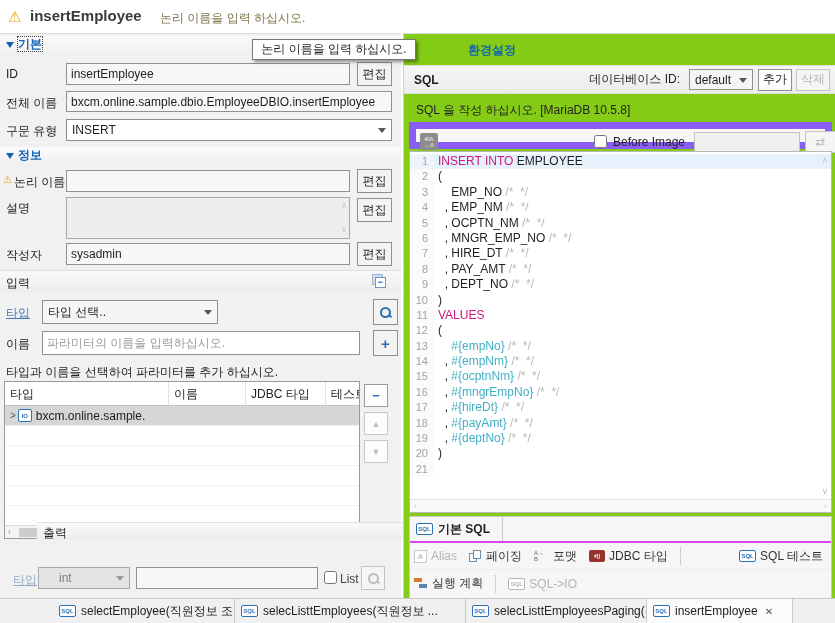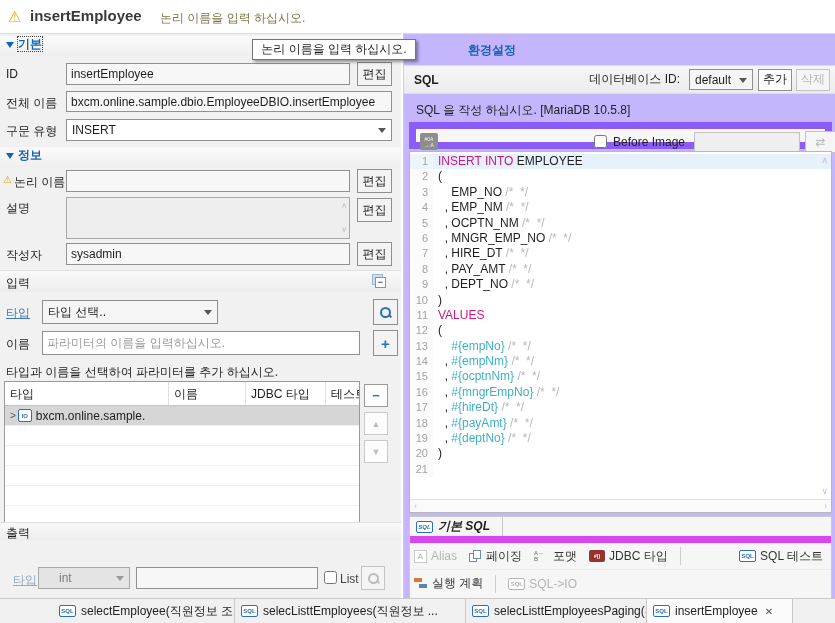--- a/index.html
+++ b/index.html
@@ -58,21 +58,21 @@
   .sarr { position:absolute; color:#8f8f8f; font-size:9px; top:1px; }
   .tbtn { position:absolute; left:364px; width:24px; height:23px; background:#fdfdfd; border:1px solid #9a9a9a; display:flex; align-items:center; justify-content:center; }
   .tbtn.dis { border-color:#c9c9c9; color:#cfcfcf; }
 
   
   .col-ic { position:absolute; width:15px; height:14px; }
   .col-ic .back { position:absolute; left:0; top:0; width:11px; height:11px; background:#cfdded; border:1px solid #9db6d3; }
   .col-ic .front { position:absolute; left:3px; top:3px; width:11px; height:11px; background:#fff; border:1px solid #7396bd; color:#1b4f8a; font-size:9px; font-weight:bold; line-height:9px; text-align:center; }
 
   
-  .right { position:absolute; left:403px; top:33px; width:432px; height:565px; background:#c4b5fd; border-left:1px solid #d0d0d0; border-top:1px solid #dcdcdc; }
+  .right { position:absolute; left:403px; top:33px; width:432px; height:565px; background:#84cc16; border-left:1px solid #d0d0d0; border-top:1px solid #dcdcdc; }
   .settings { position:absolute; left:64px; top:8px; color:#1464b4; font-weight:bold; }
   .sqlbar { position:absolute; left:0; top:31px; width:432px; height:29px; background:linear-gradient(#f6f6f6,#ececec); border-top:1px solid #ddd; border-bottom:1px solid #ddd; display:flex; align-items:center; padding:0 6px; }
   .sqlbar .t { font-weight:bold; margin-left:4px; }
   .sqlbar .sp { flex:1; }
   .prompt { position:absolute; left:12px; top:68px; color:#222; }
   .tbbox { position:absolute; left:5px; top:88px; width:423px; height:27px; border:7px solid #8b5cf6; background:#f7f7f7; }
   .charmap { position:absolute; left:4px; top:4px; width:18px; height:17px; background:#8d8d8d; border-radius:2px; color:#f2f2f2; font-size:5px; line-height:6px; text-align:center; padding-top:3px; }
   .bi-check { position:absolute; left:178px; top:6px; width:13px; height:13px; }
   .bi-lbl { position:absolute; left:197px; top:6px; }
   .tb-inp { left:278px; top:3px; width:106px; height:20px; background:#efefef; border-color:#c3c3c3; }
@@ -86,21 +86,21 @@
   .line.cur { background:#e7f1fc; }
   .ln { width:24px; text-align:right; padding-right:6px; color:#a3a3a3; background:#fbfbfb; flex:none; font-size:11px; }
   .line.cur .ln { background:#eef4fc; }
   .code { padding-left:4px; }
   .sg-kw { color:#cc1880; } .sg-v { color:#1e1e1e; } .sg-c { color:#b8b8b8; } .sg-p { color:#3fb0c4; }
   .vsarr { position:absolute; right:3px; color:#c3c3c3; font-size:9px; }
   .ehscroll { position:absolute; left:0; bottom:0; width:100%; height:13px; background:#fafafa; border-top:1px solid #e3e3e3; }
 
   
   .footbox { position:absolute; left:5px; top:482px; width:423px; height:83px; border:1px solid #c9c9c9; background:#f6f6f6; }
-  .ftab { display:flex; align-items:center; height:26px; border-bottom:7px solid #d946ef;font-style:italic; }
+  .ftab { display:flex; align-items:center; height:26px; border-bottom:2px solid #d946ef; }
   .ftab .seg { display:flex; align-items:center; gap:5px; padding:0 12px 0 6px; height:100%; border-right:1px solid #c9c9c9; font-weight:bold; color:#222; }
   .frow { display:flex; align-items:center; height:27px; padding:0 4px; }
   .fitem { display:flex; align-items:center; gap:4px; margin-right:12px; color:#333; }
   .fitem.dis { color:#b5b5b5; }
   .vsep { width:1px; height:18px; background:#cfcfcf; margin-right:12px; }
   .sql-badge { position:relative; display:inline-block; width:17px; height:12px; border:1px solid #2b6fb5; border-radius:2px; background:#fff; color:#2b6fb5; font-size:6px; font-weight:bold; text-align:center; line-height:11px; flex:none; }
   .sql-badge.gray { border-color:#b5b5b5; color:#b5b5b5; }
   .alias-badge { display:inline-block; width:13px; height:13px; border:1px solid #c9c9c9; background:#fff; color:#c2c2c2; font-size:8px; font-weight:bold; text-align:center; line-height:12px; }
   .jdbc-badge { display:inline-block; width:16px; height:12px; background:#96332c; border-radius:2px; color:#fff; font-size:5px; font-weight:bold; text-align:center; line-height:12px; }
   .copy-ic { position:relative; width:13px; height:13px; display:inline-block; }
@@ -230,21 +230,21 @@
   <div class="tbtn" style="top:350px;">
       <span class="blue-glyph" style="font-size:13px;">−</span>
     </div>
   <div class="tbtn dis" style="top:378px;">
       <span class="gray-glyph">▲</span>
     </div>
   <div class="tbtn dis" style="top:406px;">
       <span class="gray-glyph">▼</span>
     </div>
 
-  <div class="bar-hdr" style="top:488px;height:18px;">
+  <div class="bar-hdr" style="top:488px;height:18px;margin-left:37px;">
     <span class="lbl" style="top:2px;">출력</span>
   </div>
 
   <span class="flbl link dim" style="left:13px;top:538px;">타입</span>
   <div class="sel dis" style="left:38px;top:533px;width:92px;height:22px;">
     <span>int</span>
     <span class="chev"></span>
   </div>
   <div class="inp" style="left:136px;top:533px;width:182px;height:22px;">
     <input class="raw" style="">

